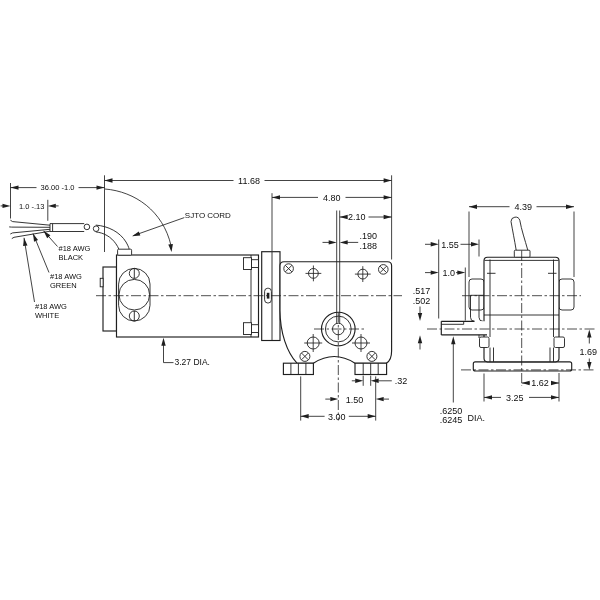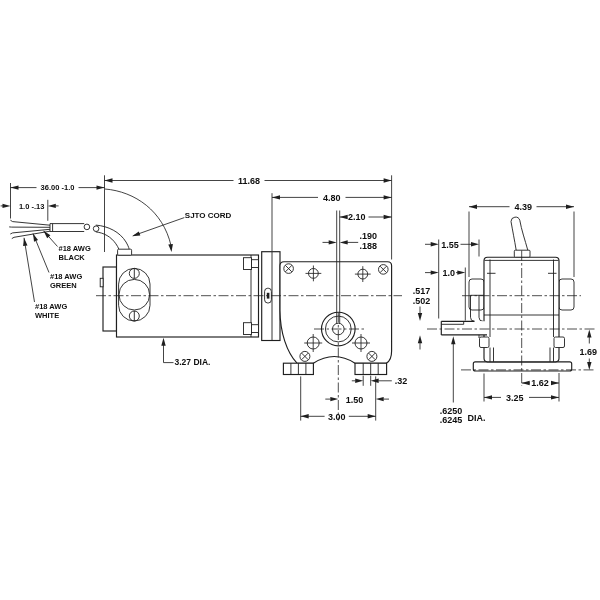--- a/index.html
+++ b/index.html
@@ -1,16 +1,16 @@
 <!DOCTYPE html>
 <html><head>
 <meta charset="utf-8">
 <style>
   html,body{margin:0;padding:0;background:#fff;}
-  #stage{width:600px;height:600px;position:relative;background:#fff;font-weight:bold;}
+  #stage{width:600px;height:600px;position:relative;background:#fff;}
   svg{position:absolute;left:0;top:0;}
   .o{fill:none;stroke:#1f1f1f;stroke-width:1.15;}
   .ow{fill:#fff;stroke:#1f1f1f;stroke-width:1.15;}
   .d{fill:none;stroke:#1f1f1f;stroke-width:0.9;}
   .dw{fill:#fff;stroke:#1f1f1f;stroke-width:0.9;}
   .dim{fill:none;stroke:#222;stroke-width:0.85;}
   .cl{fill:none;stroke:#222;stroke-width:0.8;stroke-dasharray:10 2.5 2.5 2.5;}
   .ah{fill:#1f1f1f;stroke:none;}
   text{fill:#0e0e0e;font-family:"Liberation Sans",sans-serif;}
   .t9{font-size:9px;}

